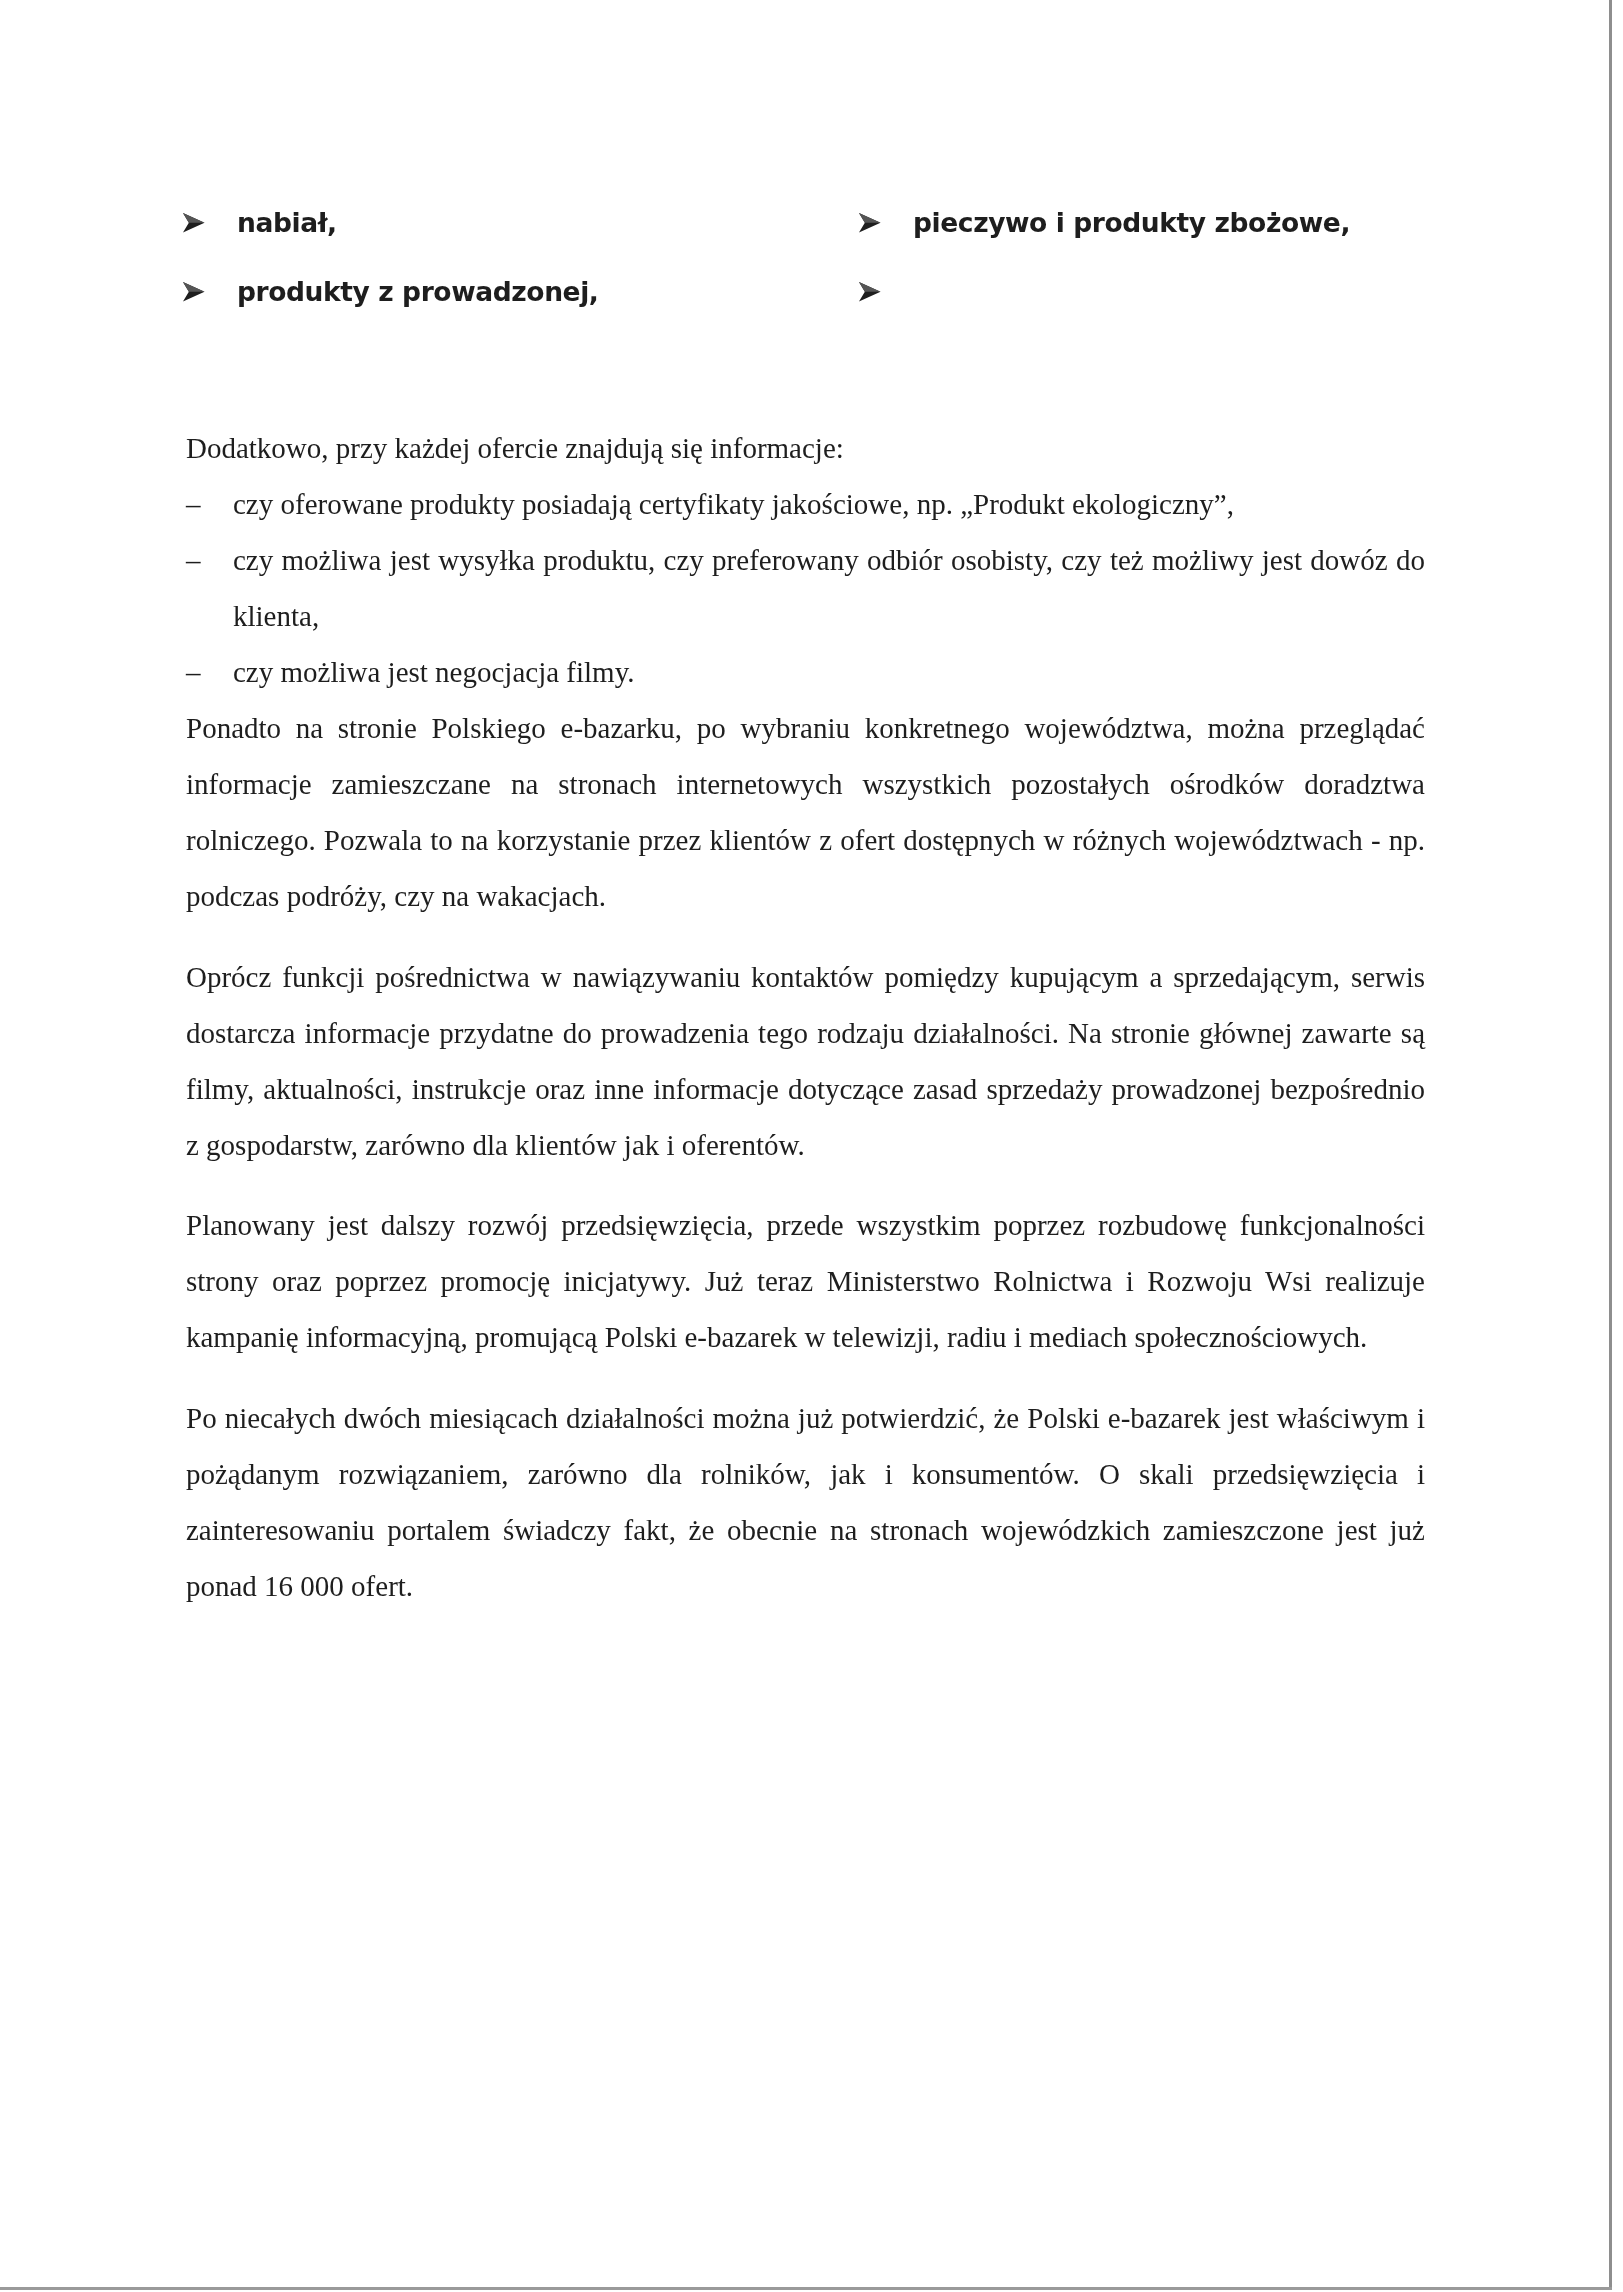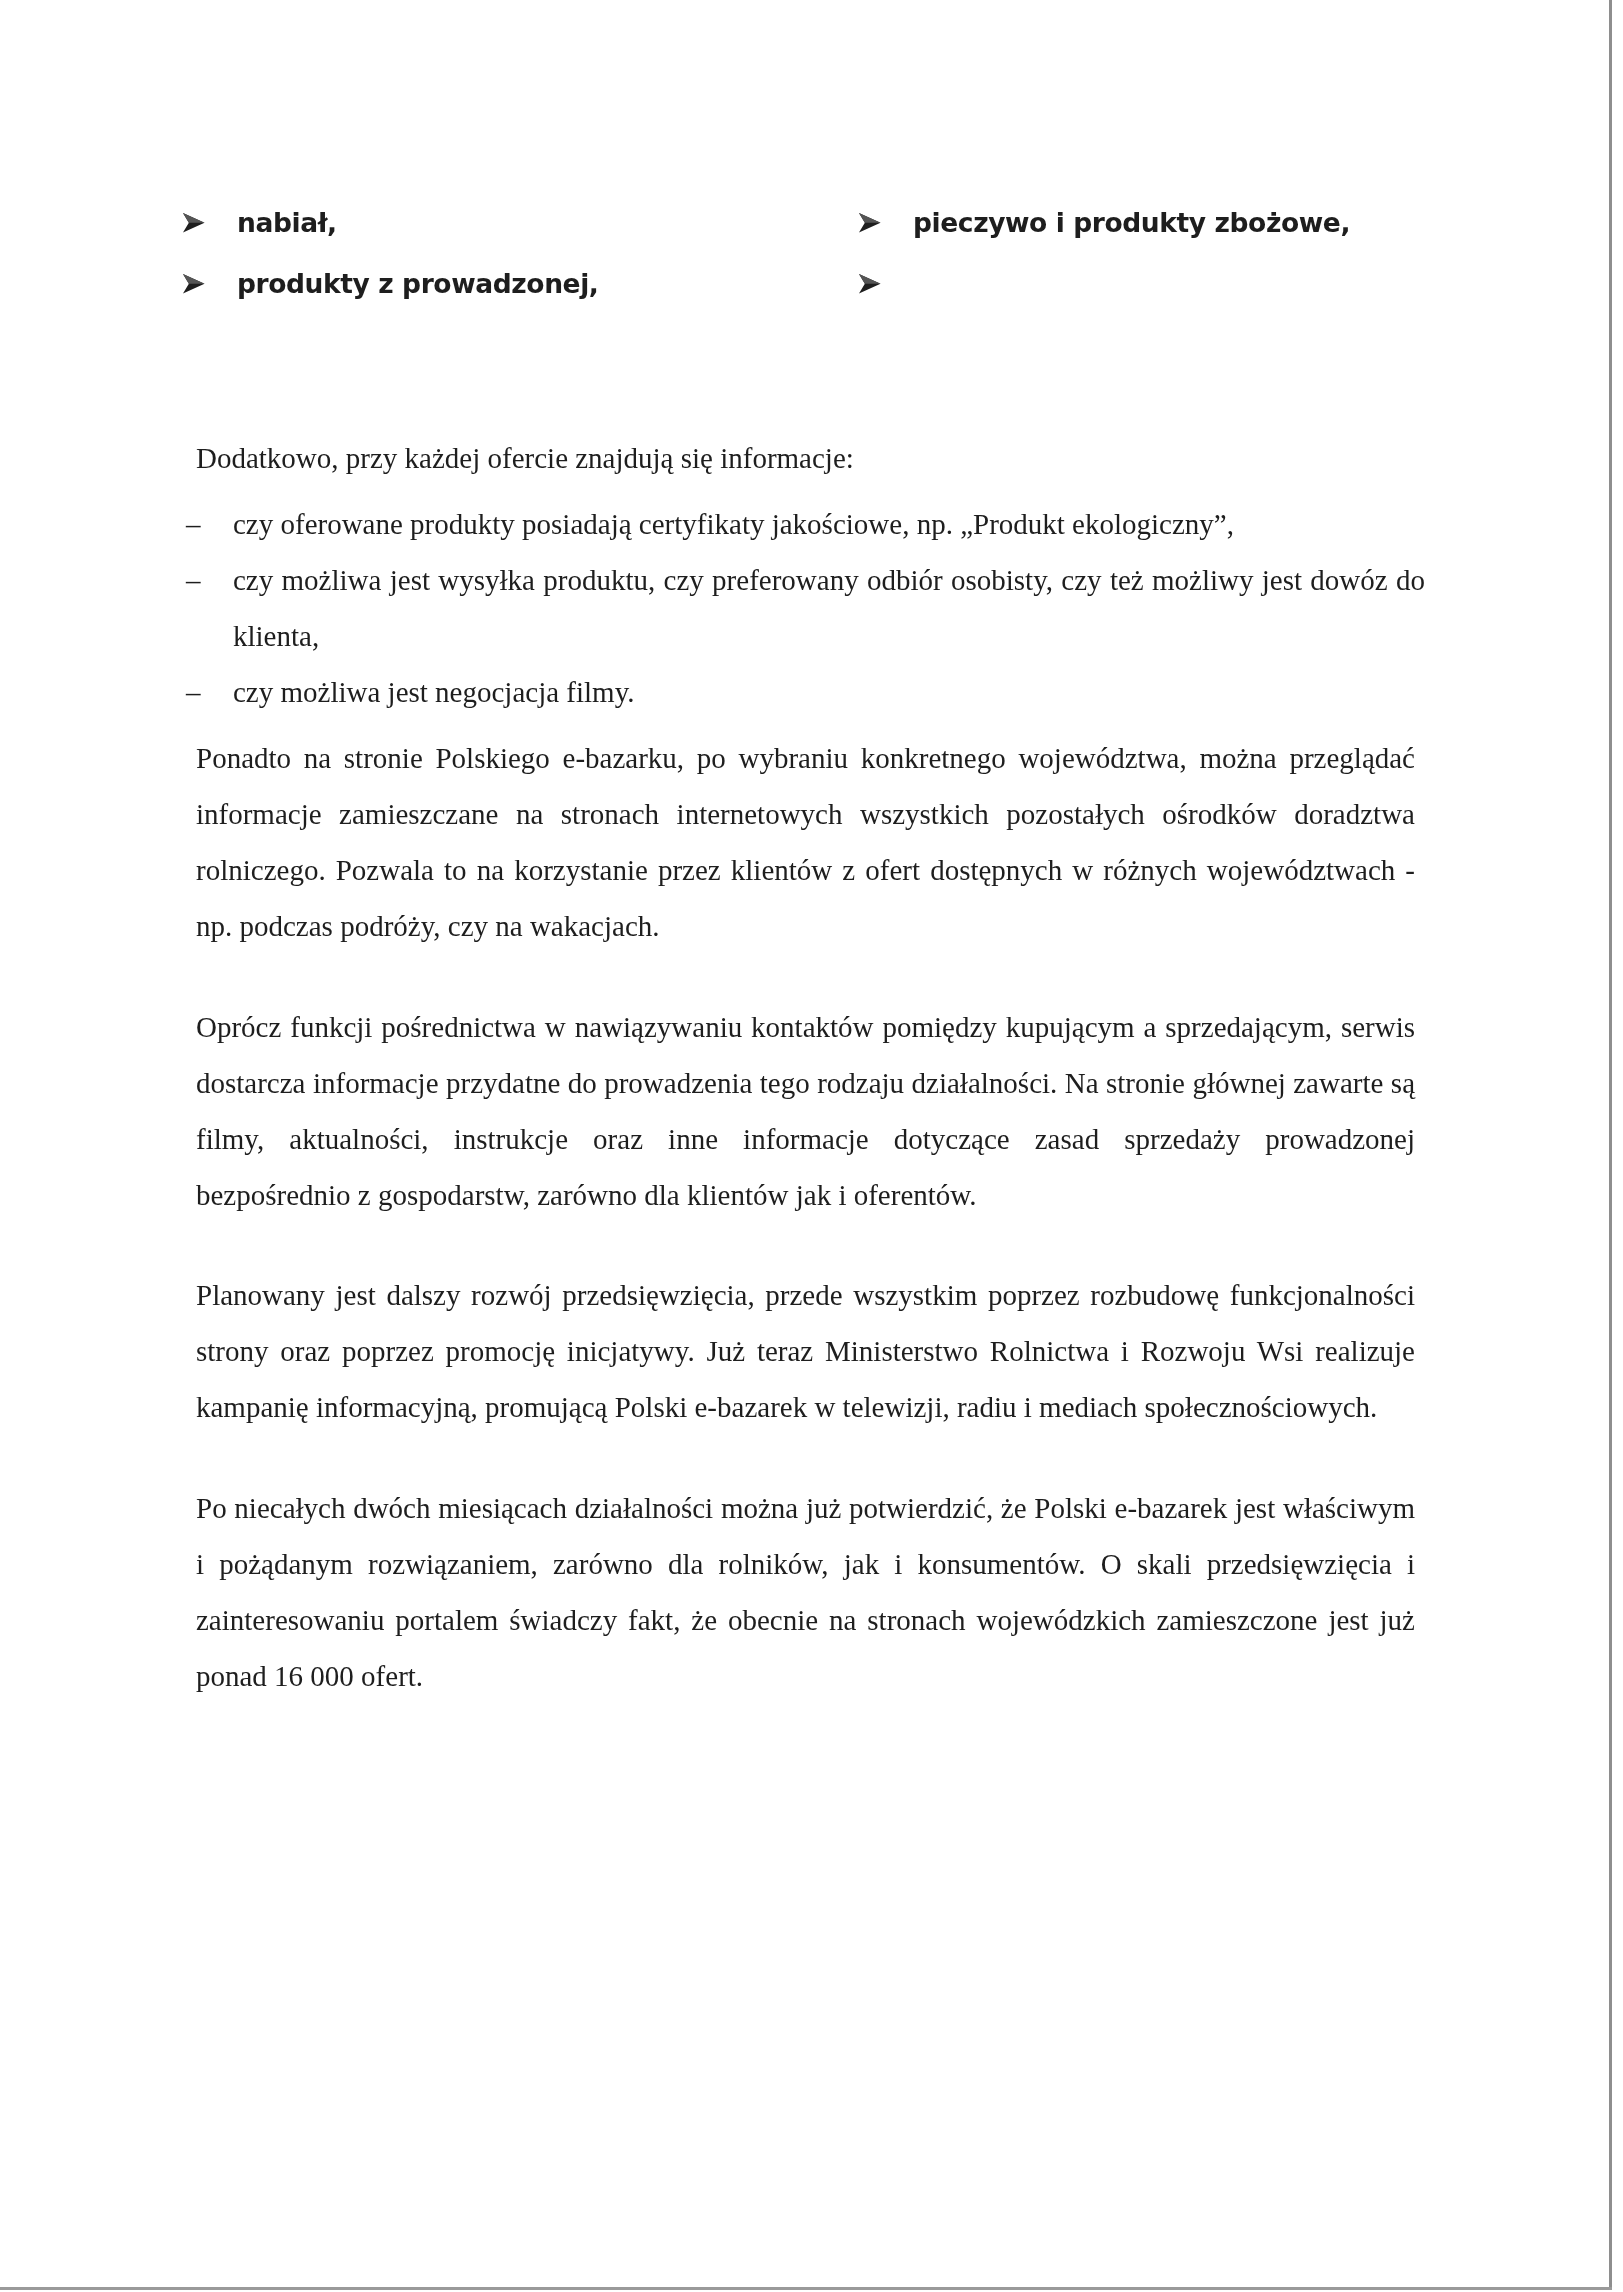--- a/index.html
+++ b/index.html
@@ -39,21 +39,21 @@
     }
 
     
     .bullets {
       position: absolute;
       top: 192px;
       left: 182px;
       width: 1274px;
       display: grid;
       grid-template-columns: 676px 588px;
-      row-gap: 0;
+      row-gap: 8px;
       font-family: "DejaVu Sans", sans-serif;
       font-weight: bold;
       font-size: 26.5px;
       color: #1e1e1e;
     }
     .bullet-item {
       display: flex;
       align-items: center;
       height: 61px;
       letter-spacing: -0.4px;
@@ -74,21 +74,21 @@
       position: absolute;
       left: 186px;
       top: 420px;
       width: 1239px;
       font-family: "Liberation Serif", serif;
       font-size: 29px;
       line-height: 56px;
       color: #1e1e1e;
     }
     .para {
-      margin: 10px;
+      margin: 0;
       text-align: justify;
     }
     .para.last-left { text-align-last: left; }
     .dash-list {
       list-style: none;
       margin: 0;
       padding: 0;
     }
     .dash-item {
       position: relative;

